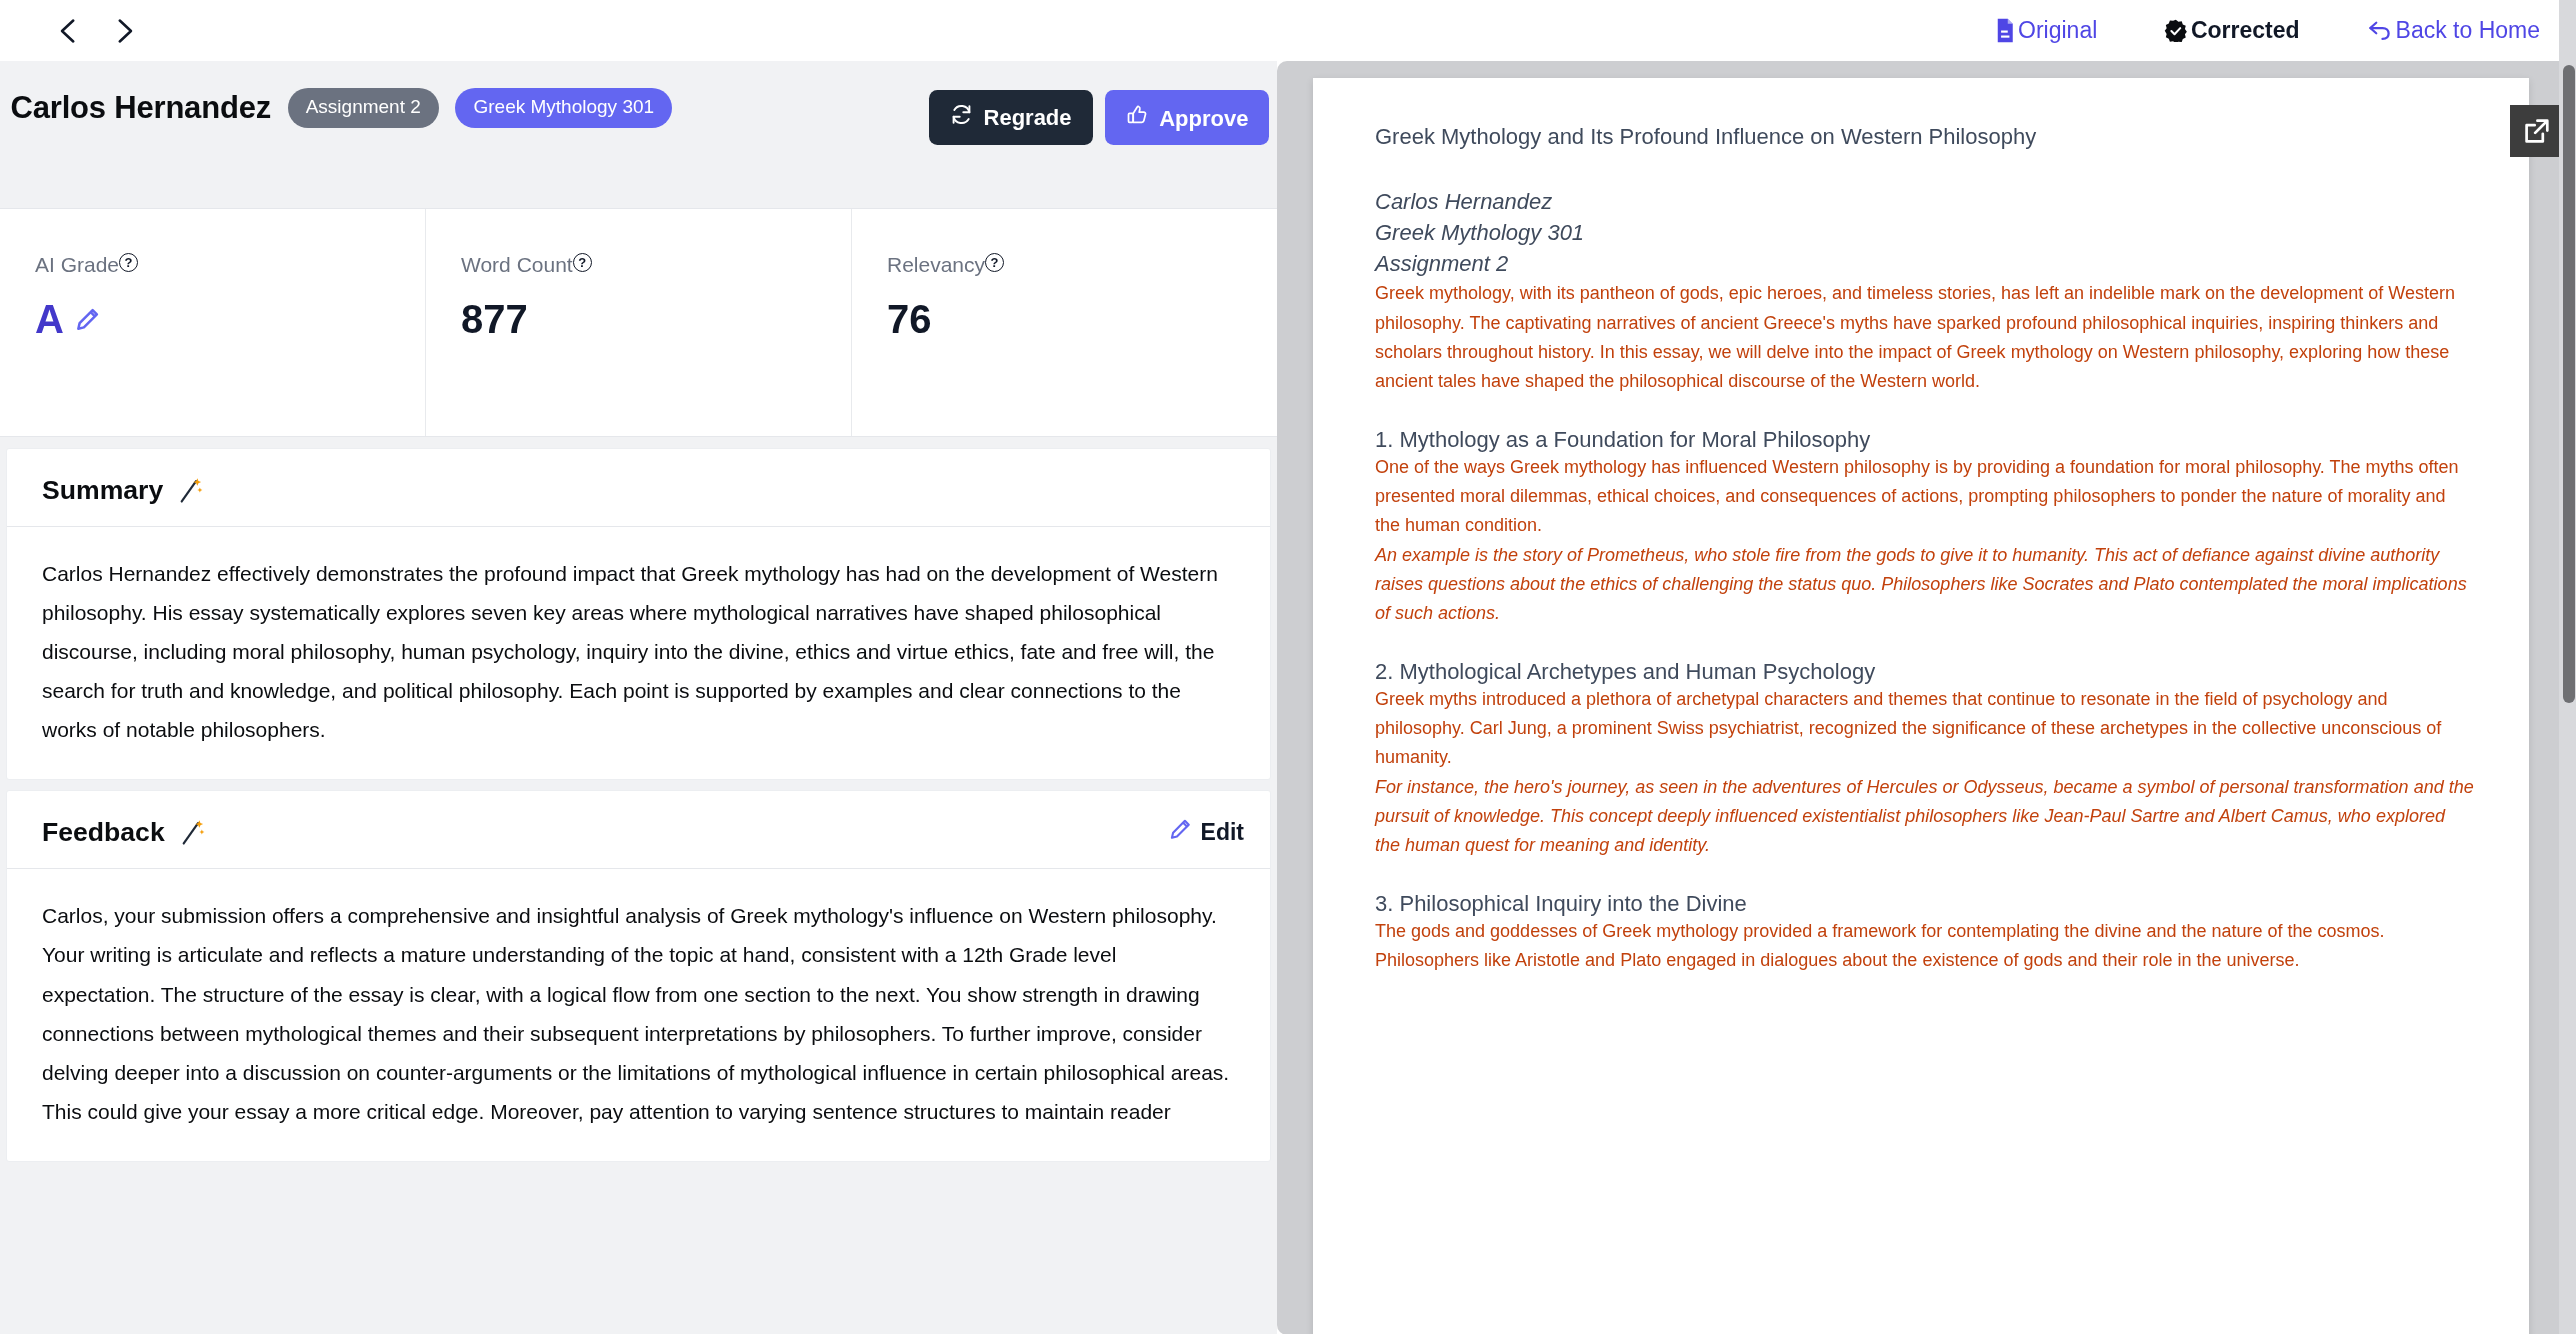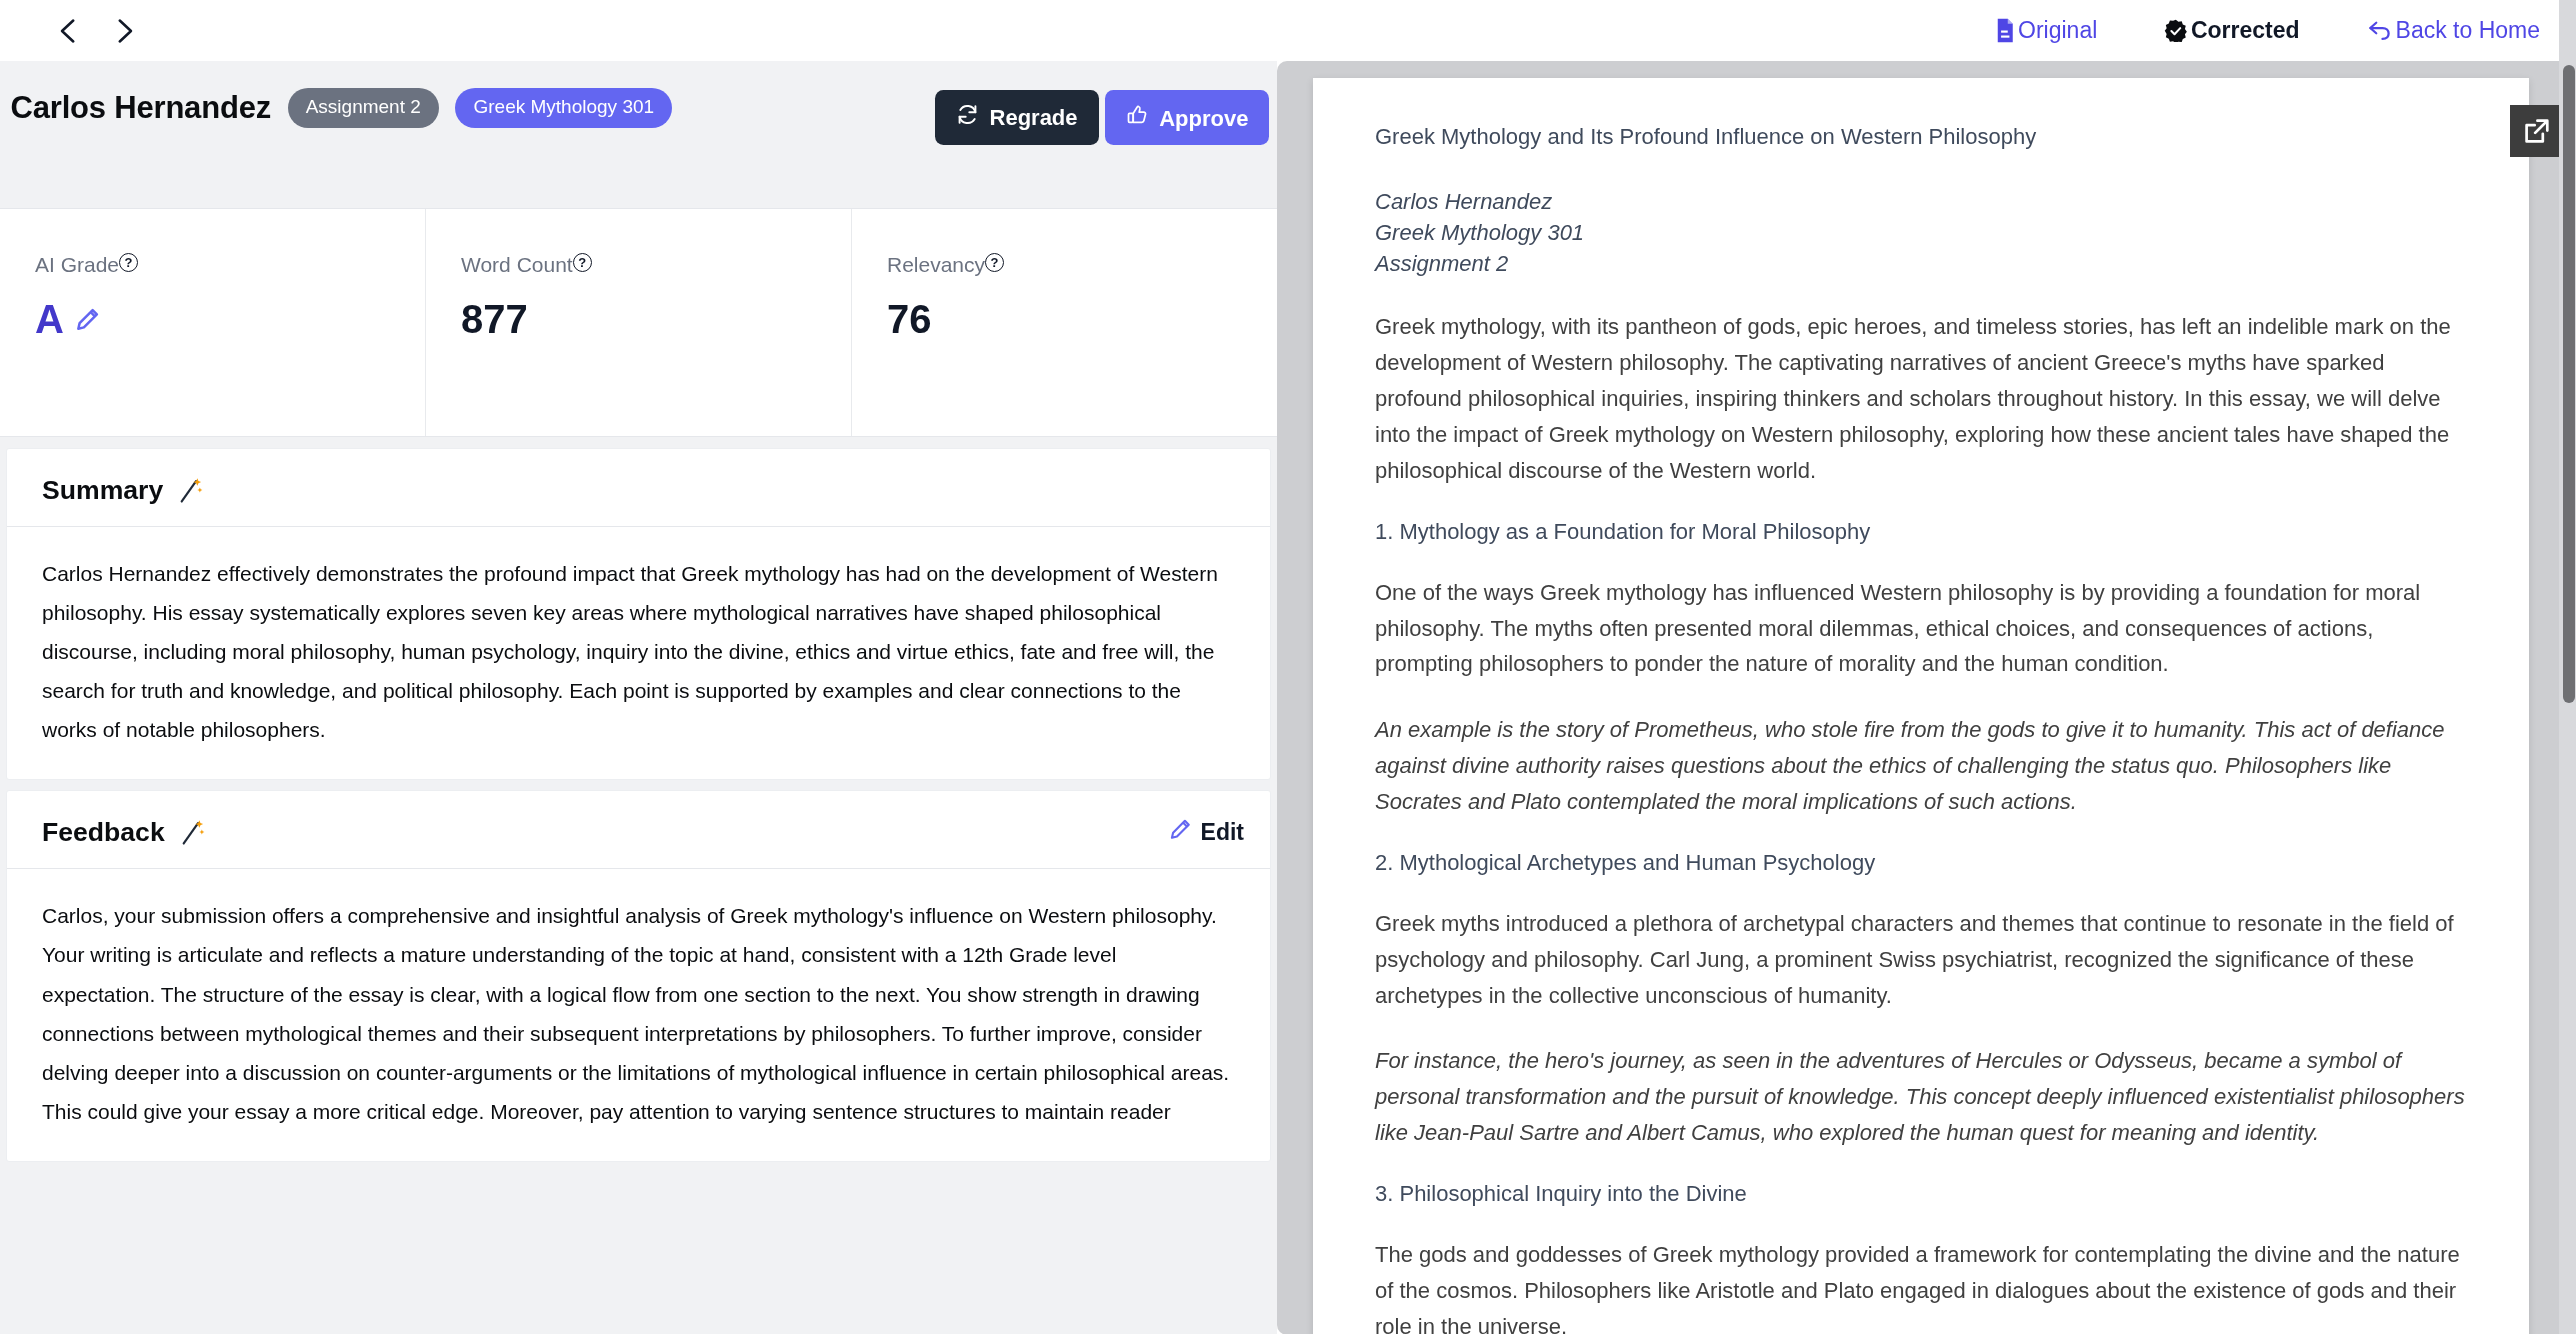--- a/index.html
+++ b/index.html
@@ -92,21 +92,21 @@
     font-size: 20.5px;
     color: #111827;
     margin-top: 10px;
   }
 
   .header-buttons {
     position: absolute;
     right: 7.6px;
     top: 29px;
     display: flex;
-    gap: 6px;
+    gap: 12px;
   }
   .btn {
     display: inline-flex;
     align-items: center;
     gap: 10.6px;
     border: none;
     border-radius: 8.4px;
     font-size: 22px;
     font-weight: 600;
     color: #ffffff;
@@ -227,24 +227,23 @@
     color: #3f4a5c;
     margin-bottom: 36px;
   }
   .doc-meta {
     font-size: 22px;
     font-style: italic;
     color: #3f4a5c;
     line-height: 1.42;
   }
   .doc-p {
-    font-size: 22px;
-    color: #404040;
+    font-size: 18px;
+    color: #c2410c;
     line-height: 1.63;
-    margin-top: 30px;
   }
   .doc-p.italic { font-style: italic; }
   .doc-h {
     font-size: 22px;
     color: #3f4a5c;
     margin-top: 30px;
   }
 
   .expand-btn {
     position: absolute;

